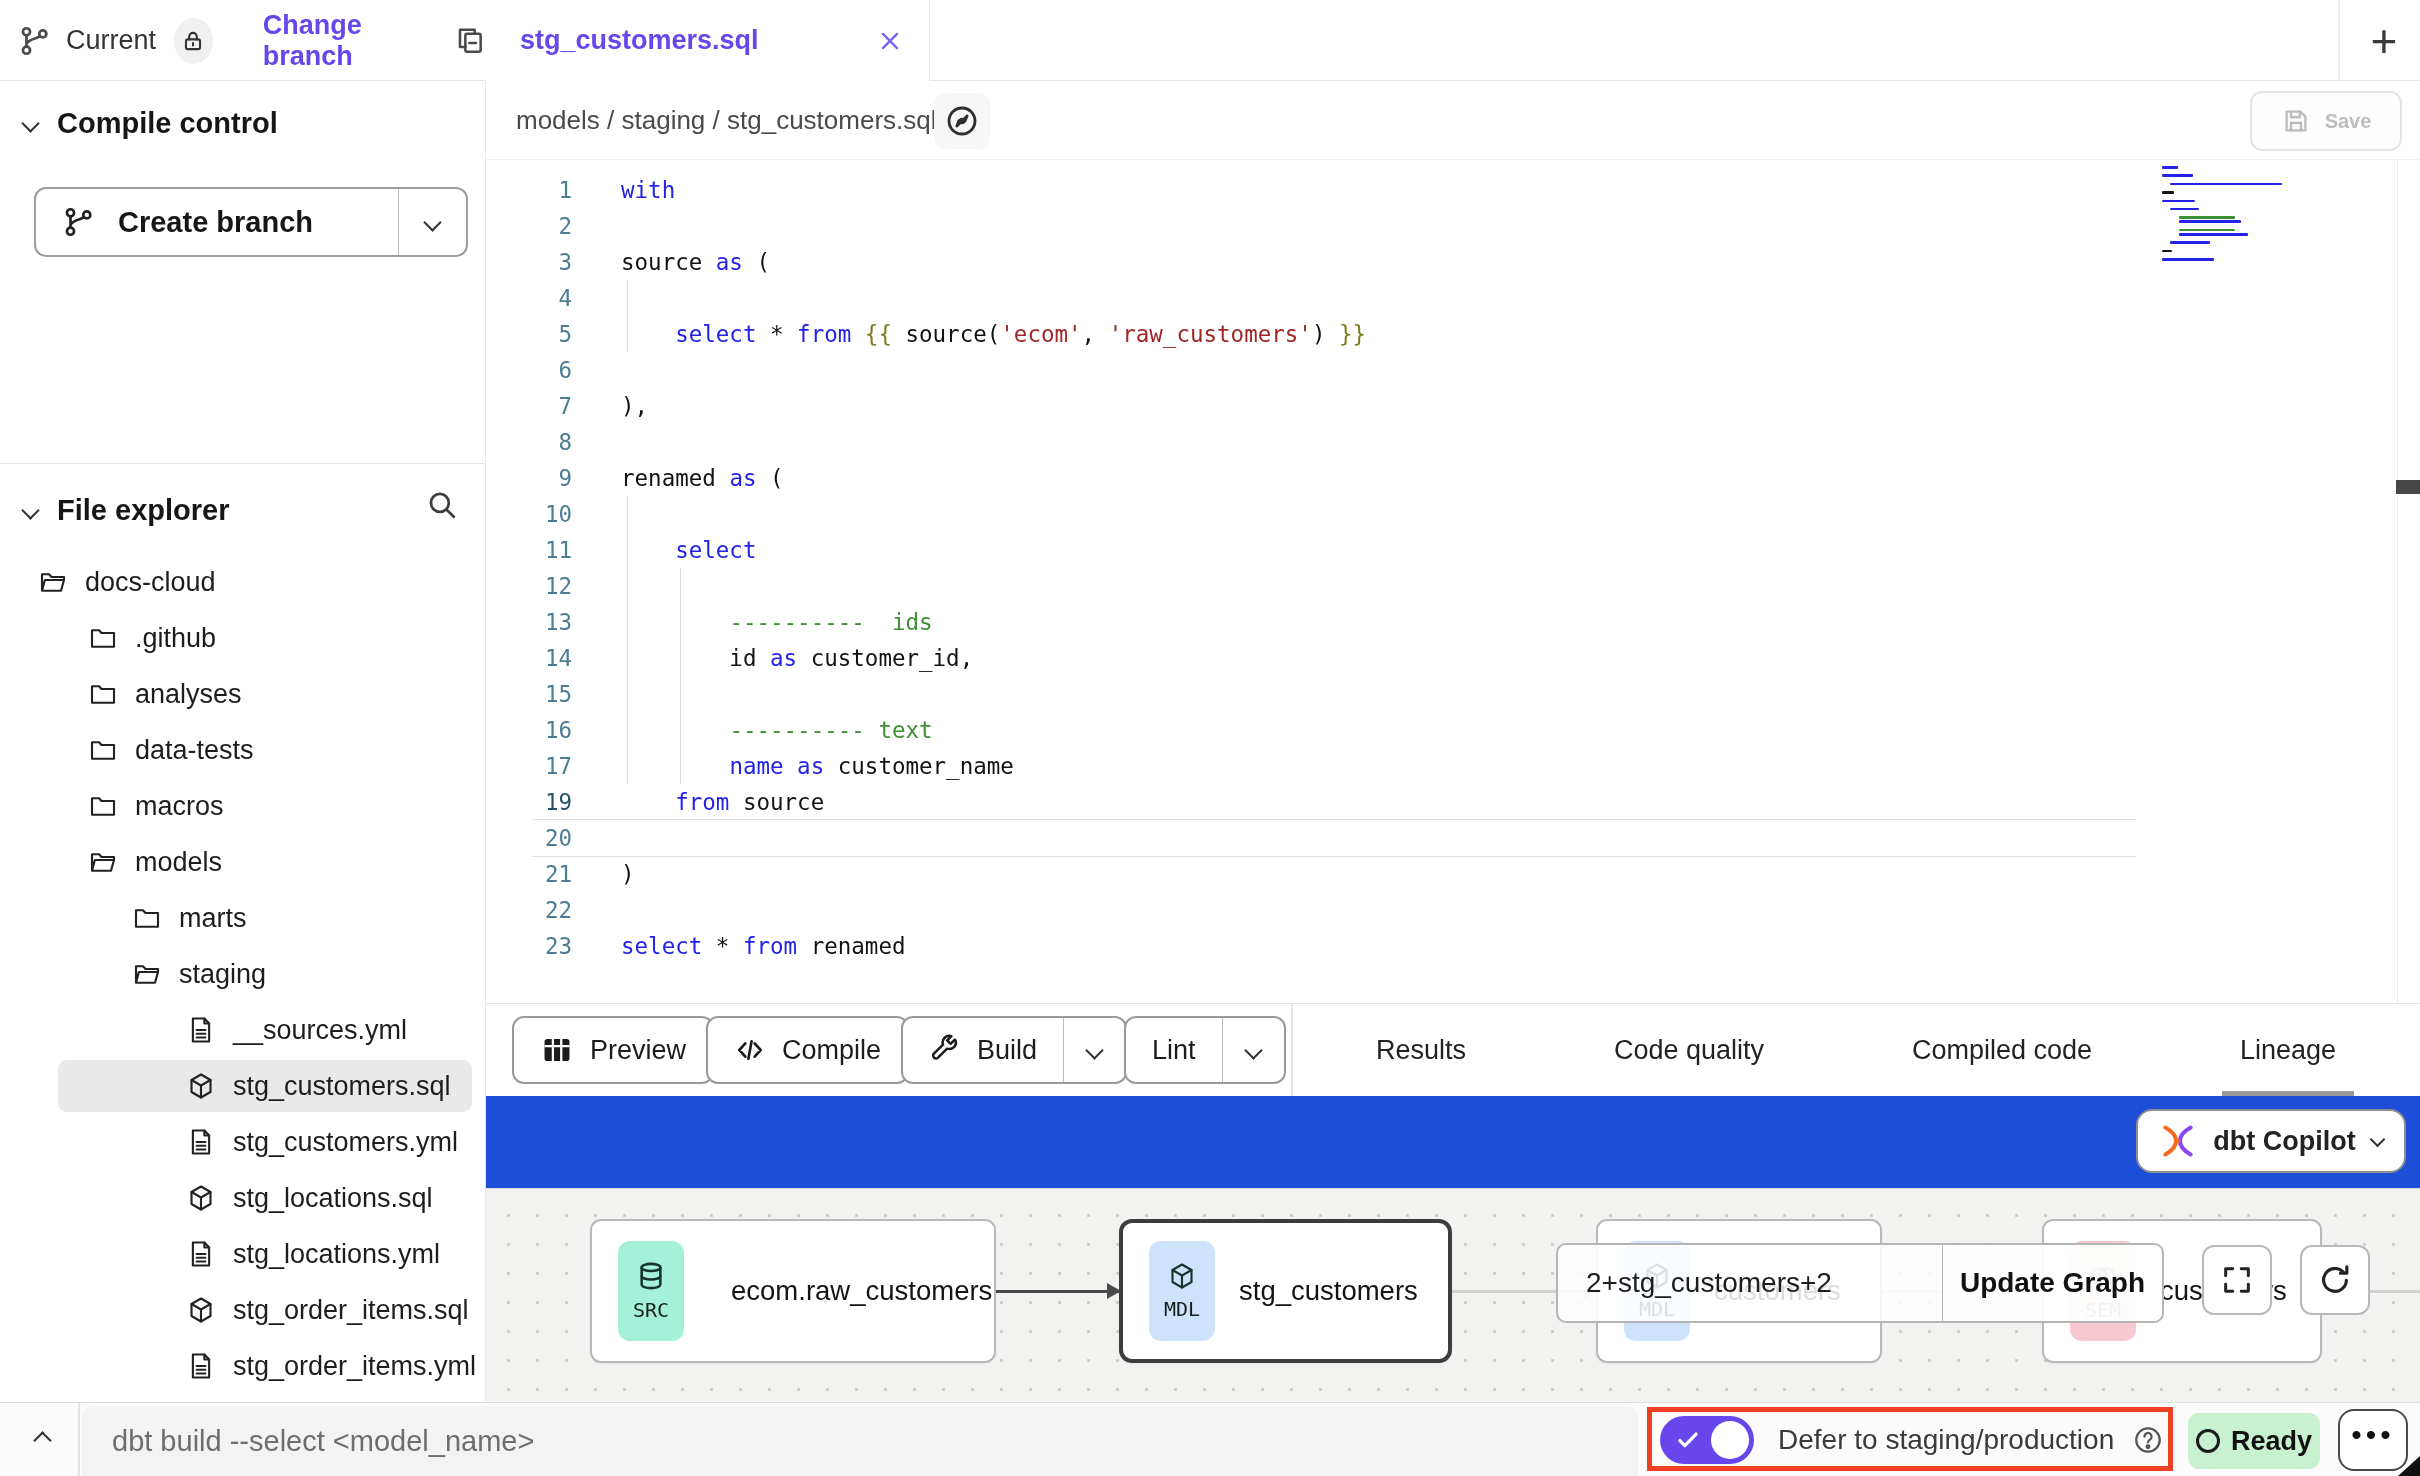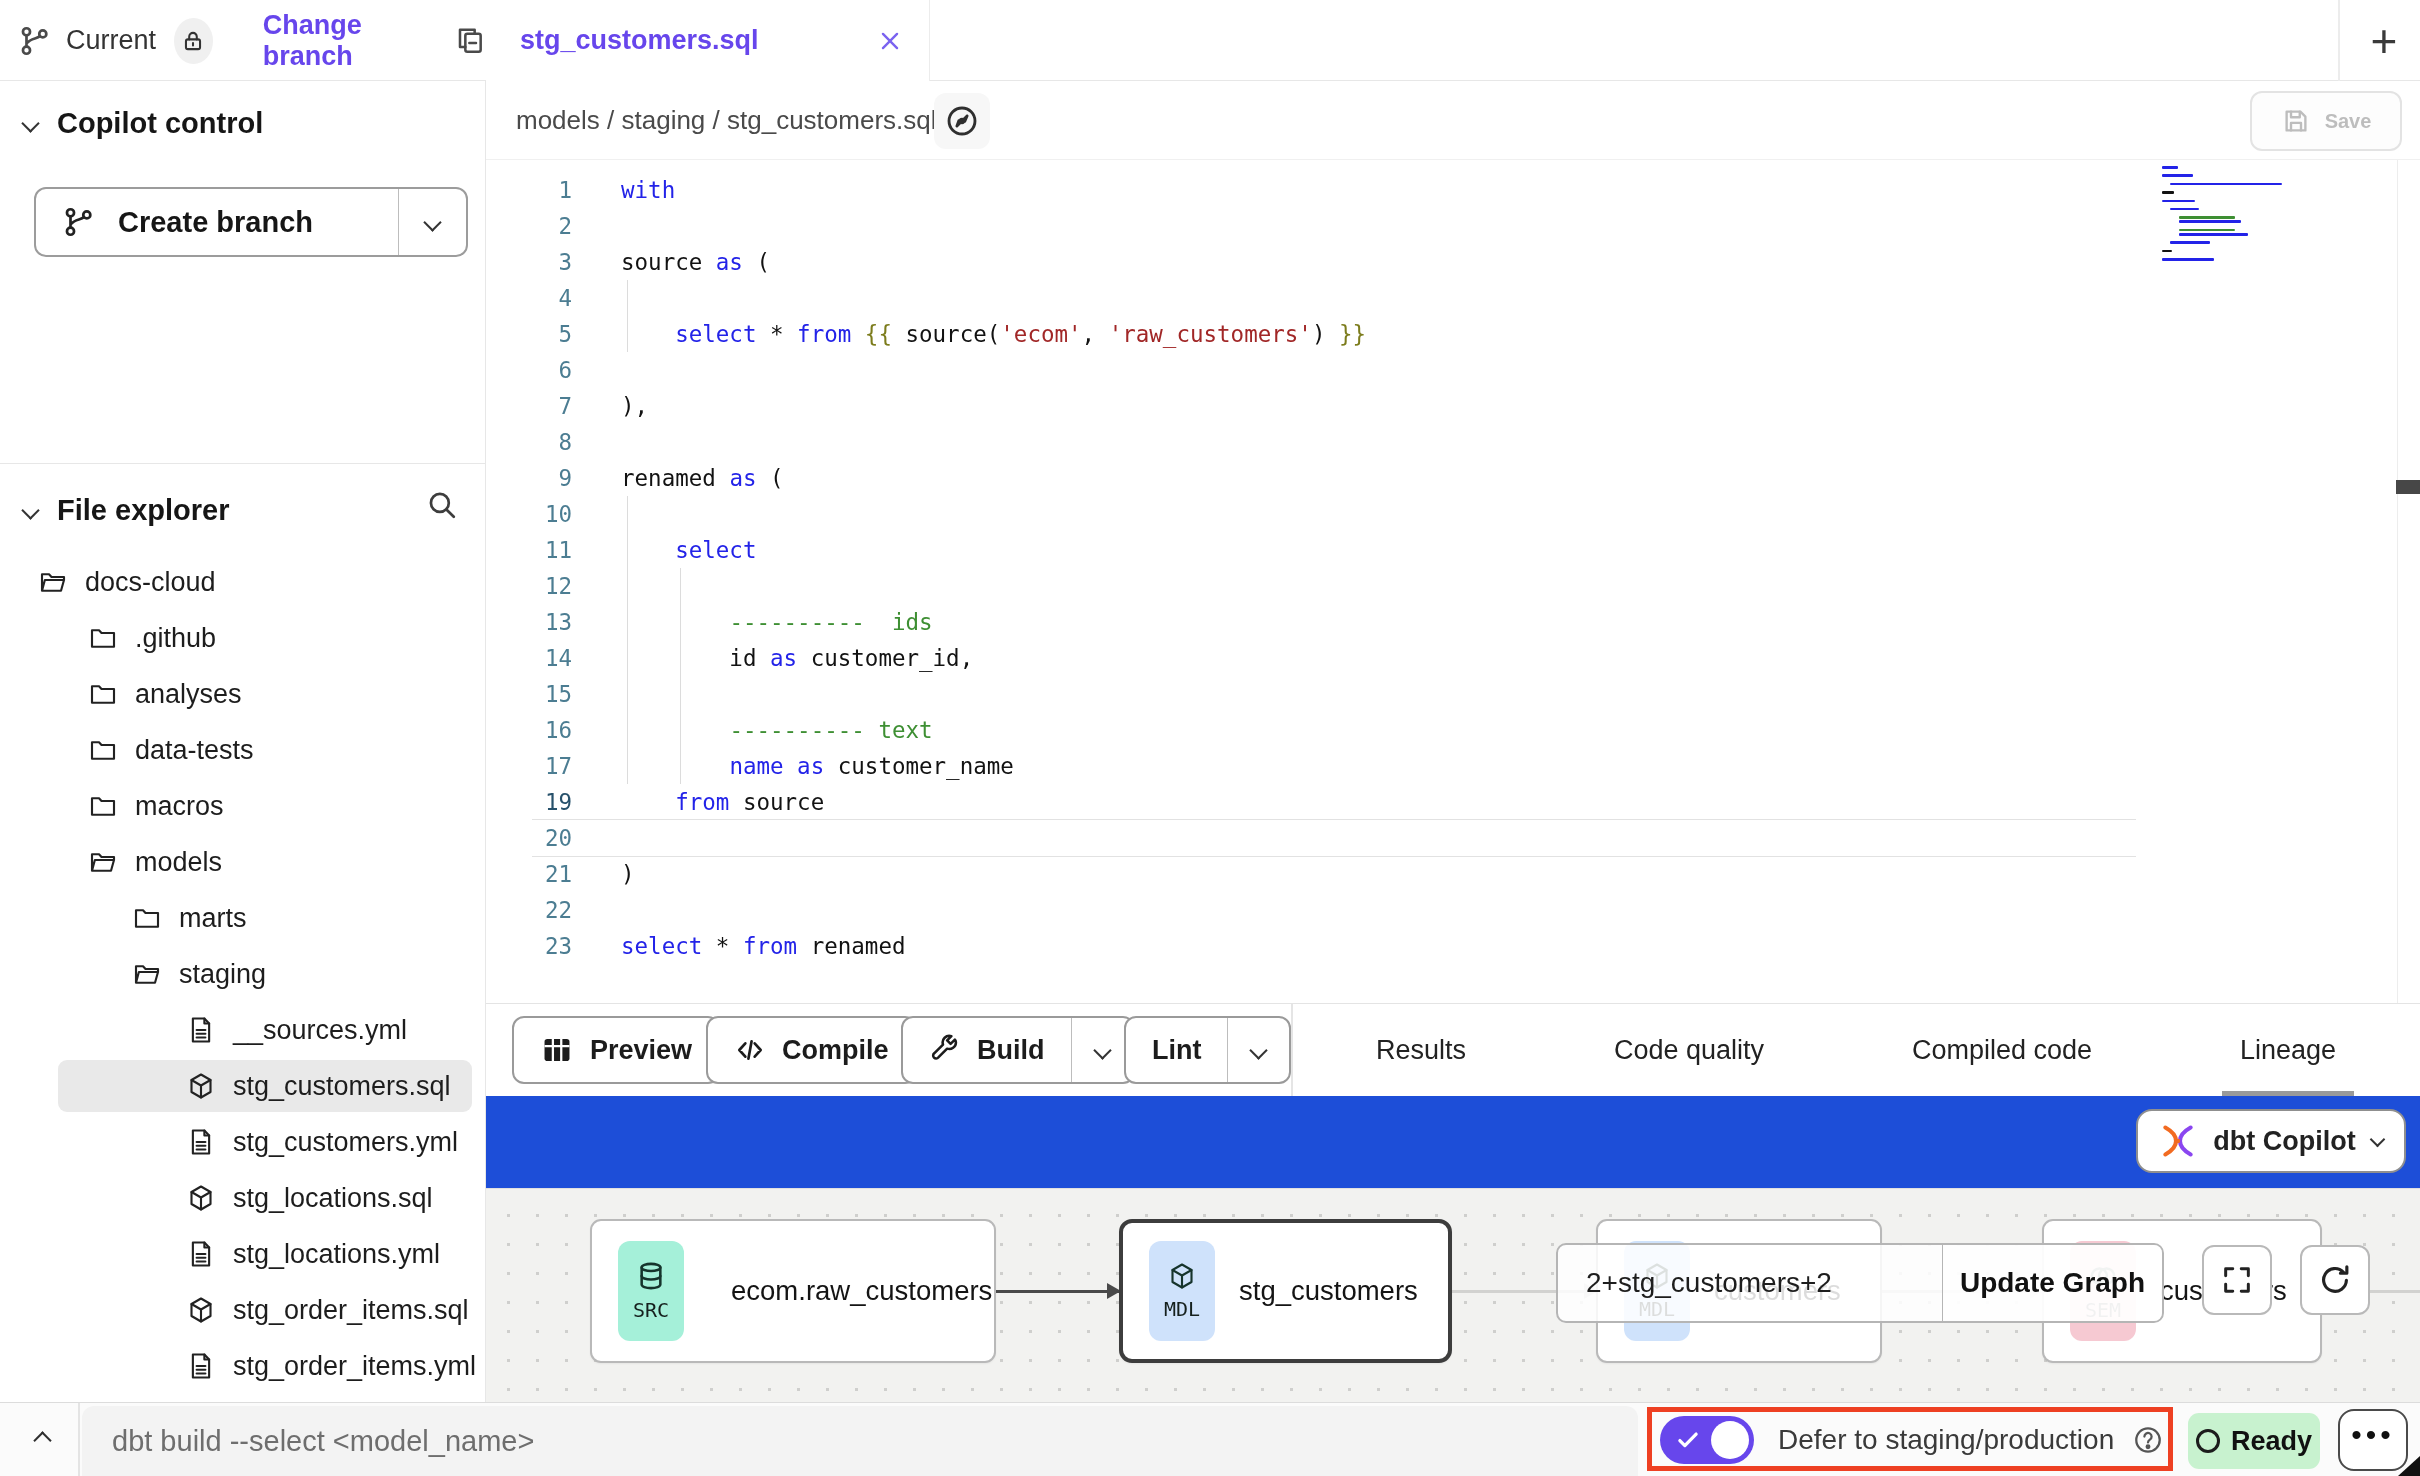--- a/index.html
+++ b/index.html
@@ -66,21 +66,21 @@
   #active-line-hl { position:absolute; left:46px; width:1604px; height:38px; border-top:1.5px solid #e2e2e2; border-bottom:1.5px solid #e2e2e2; }
   #minimap { position:absolute; left:1676px; top:6px; width:130px; }
   .mm-row { border-radius:1px; }
   #editor-scroll-divider { position:absolute; left:1911px; top:0; width:1px; height:843px; background:#ededed; }
   #editor-scroll-thumb { position:absolute; left:1910px; top:320px; width:24px; height:14px; background:#474747; }
 
   
   #action-bar { position:absolute; left:486px; top:1003px; width:1934px; height:93px; background:#fff; border-top:1.5px solid #e4e4e4; }
   .act-btn { position:absolute; top:12px; height:68px; border:2px solid #9a9a9a; border-radius:12px; background:#fff; display:flex; align-items:stretch; cursor:pointer; }
   .act-main { display:flex; align-items:center; padding:0 26px; gap:16px; }
-  .act-label { font-size:27px; font-weight:700; color:#1c1c1c; }
+  .act-label { font-size:27px; font-weight:400; color:#1c1c1c; }
   .act-caret { width:62px; border-left:1.5px solid #bdbdbd; display:flex; align-items:center; justify-content:center; color:#333; }
   .act-btn .icon { color:#1c1c1c; }
   #btn-preview { left:26px; } #btn-compile { left:220px; } #btn-build { left:415px; } #btn-lint { left:638px; }
   #action-sep { position:absolute; left:805px; top:0; width:1.5px; height:93px; background:#e5e5e5; }
   #result-tabs { position:absolute; left:846px; top:0; right:40px; height:93px; display:flex; align-items:center; justify-content:space-between; padding:0 40px; }
   .rtab { position:relative; font-size:27px; color:#222; cursor:pointer; padding:0 4px; }
   .rtab.active::after { content:""; position:absolute; left:-14px; right:-14px; bottom:-31px; height:6px; background:#9a9a9a; }
 
   
   #copilot-row { position:absolute; left:486px; top:1096px; width:1934px; height:92px; background:#1d4ed8; }
@@ -189,21 +189,21 @@
           </svg>
         </span>
       <span id="save-label">Save</span>
     </div>
   </div>
 
   <div id="sidebar">
     <div id="vc-section">
       <div class="section-head">
         <span class="chev"></span>
-        <span class="section-title">Copilot control</span>
+        <span class="section-title">Compile control</span>
       </div>
       <div id="create-branch">
         <div id="create-branch-main">
           <span class="icon">
               <svg width="34" height="34" viewBox="0 0 24 24" fill="none" stroke="currentColor" stroke-width="1.9" stroke-linecap="round" stroke-linejoin="round">
                 <circle cx="6" cy="5.5" r="2.5"></circle>
                 <circle cx="6" cy="18.5" r="2.5"></circle>
                 <circle cx="17.5" cy="7" r="2.5"></circle>
                 <path d="M6 8v8M15.6 8.6C13 10.6 9 10 6.4 13.4"></path>
               </svg>

